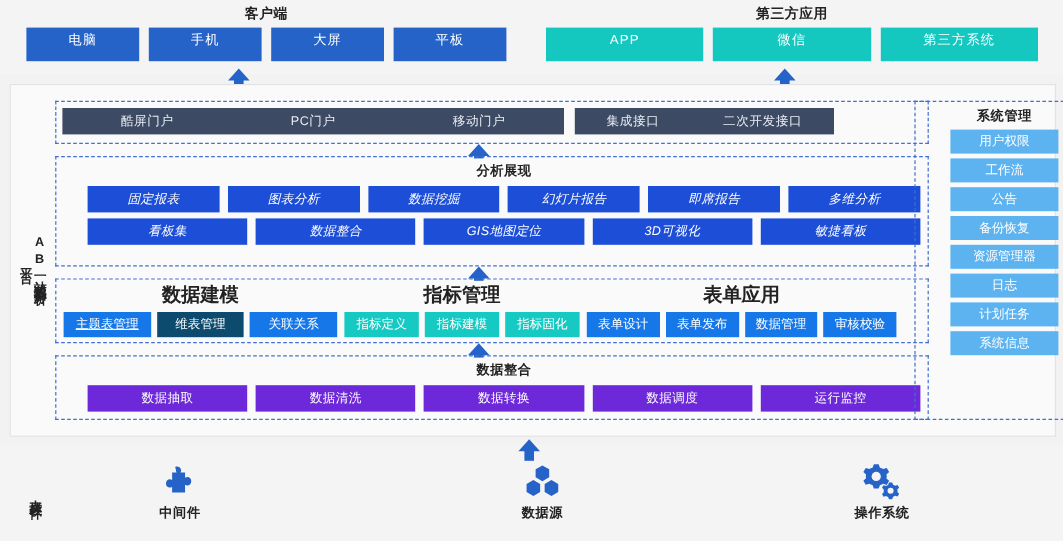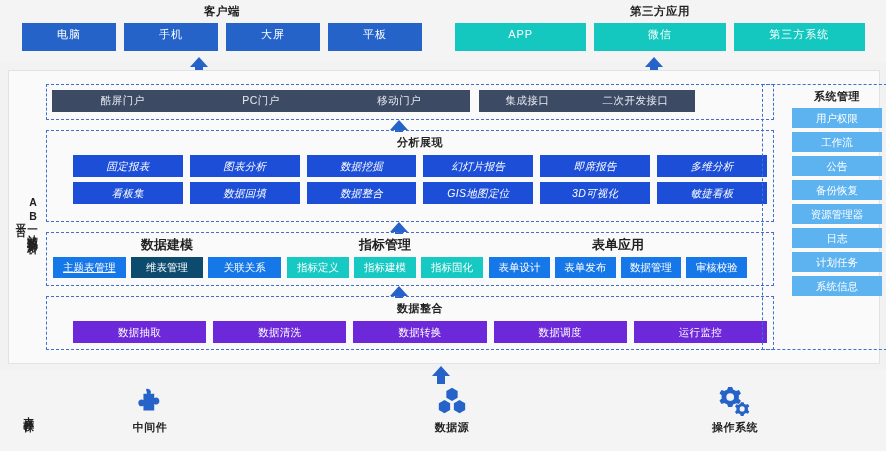--- a/index.html
+++ b/index.html
@@ -82,21 +82,21 @@
     flex:1;height:22px;line-height:22px;text-align:center;
     font-size:10.5px;color:#fff;letter-spacing:.3px;
   }
   .cell.teal{background:#1d4ed8;font-style:italic;}
   .cell.green{background:#6d28d9;color:#fff;}
 
   
   #middle-box{left:46px;top:232px;width:706px;height:52px;}
   .grp-wrap{position:absolute;top:3px;}
   .grp-wrap .grp-title{
-    text-align:center;font-weight:bold;font-size:13px;color:#222;margin-bottom:3px;
+    text-align:center;font-weight:bold;font-size:16px;color:#222;margin-bottom:3px;
   }
   .grp-row{display:flex;gap:5px;}
   .grp-cell{
     height:21px;line-height:21px;text-align:center;font-size:10.5px;color:#fff;
     padding:0 4px;white-space:nowrap;
   }
   #grp-model{left:6px;width:228px;}
   #grp-index{left:240px;width:196px;}
   #grp-form{left:442px;width:258px;}
 
@@ -188,21 +188,20 @@
   <div class="grid-row">
     <div class="cell teal">固定报表</div>
     <div class="cell teal">图表分析</div>
     <div class="cell teal">数据挖掘</div>
     <div class="cell teal">幻灯片报告</div>
     <div class="cell teal">即席报告</div>
     <div class="cell teal">多维分析</div>
   </div>
   <div class="grid-row">
     <div class="cell teal">看板集</div>
-    <div class="cell teal">数据回填</div>
     <div class="cell teal">数据整合</div>
     <div class="cell teal">GIS地图定位</div>
     <div class="cell teal">3D可视化</div>
     <div class="cell teal">敏捷看板</div>
   </div>
 </div>
 
 <div class="arrow" style="left:0;top:0;">
   <div class="head" style="left:390px;top:222px;"></div>
   <div class="shaft" style="left:395px;top:231px;width:8px;height:3px;"></div>

